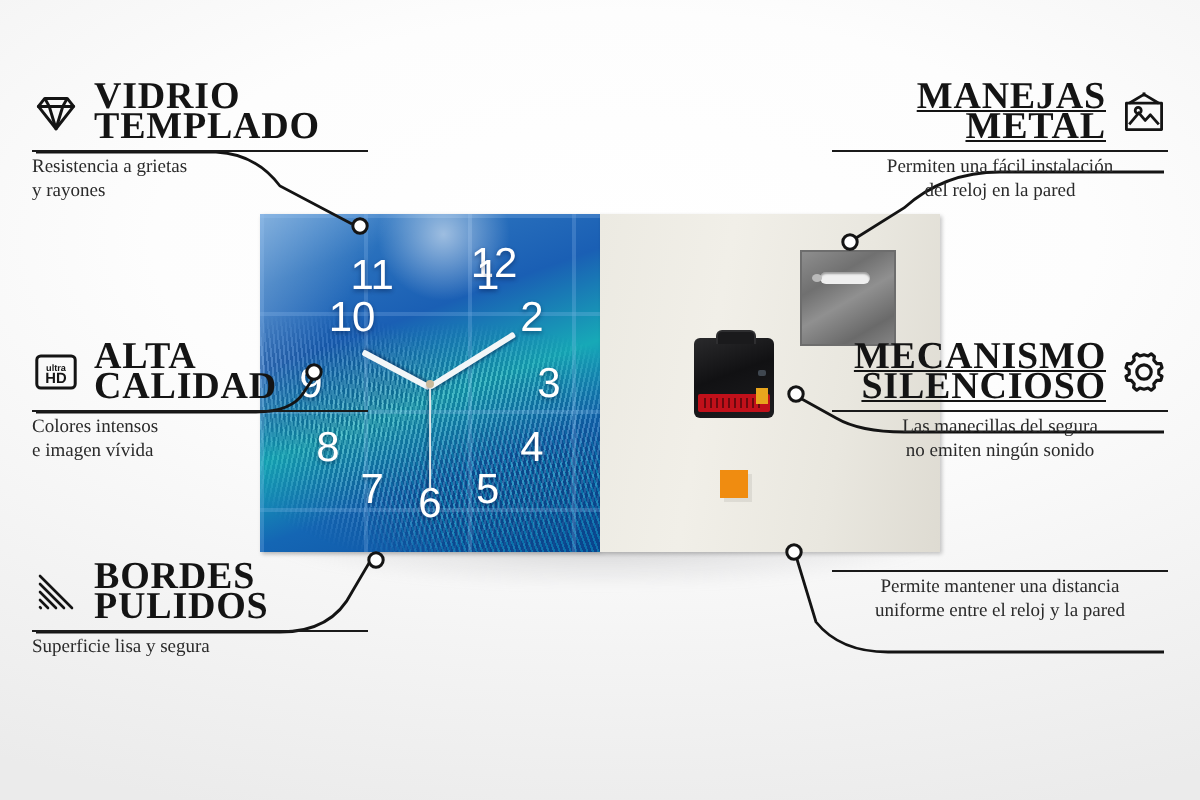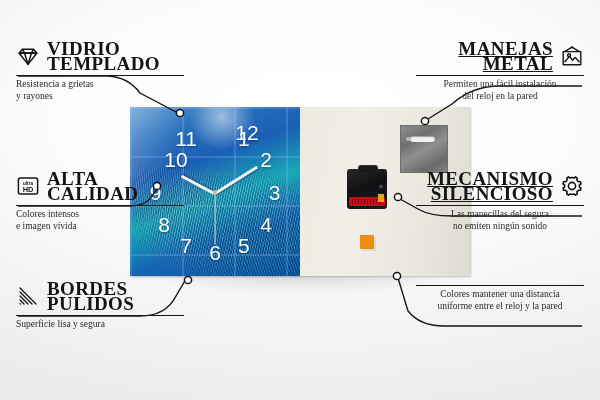--- a/index.html
+++ b/index.html
@@ -308,18 +308,18 @@
     <div class="rule"></div>
     <div class="desc">
       <div>Las manecillas del segura</div>
       <div>no emiten ningún sonido</div>
     </div>
   </div>
 
   <div class="feat right" style="left:416px;top:281px;width:168px;">
     <div class="rule"></div>
     <div class="desc">
-      <div>Colores mantener una distancia</div>
+      <div>Permite mantener una distancia</div>
       <div>uniforme entre el reloj y la pared</div>
     </div>
   </div>
 
 </div>
 
 </body></html>

